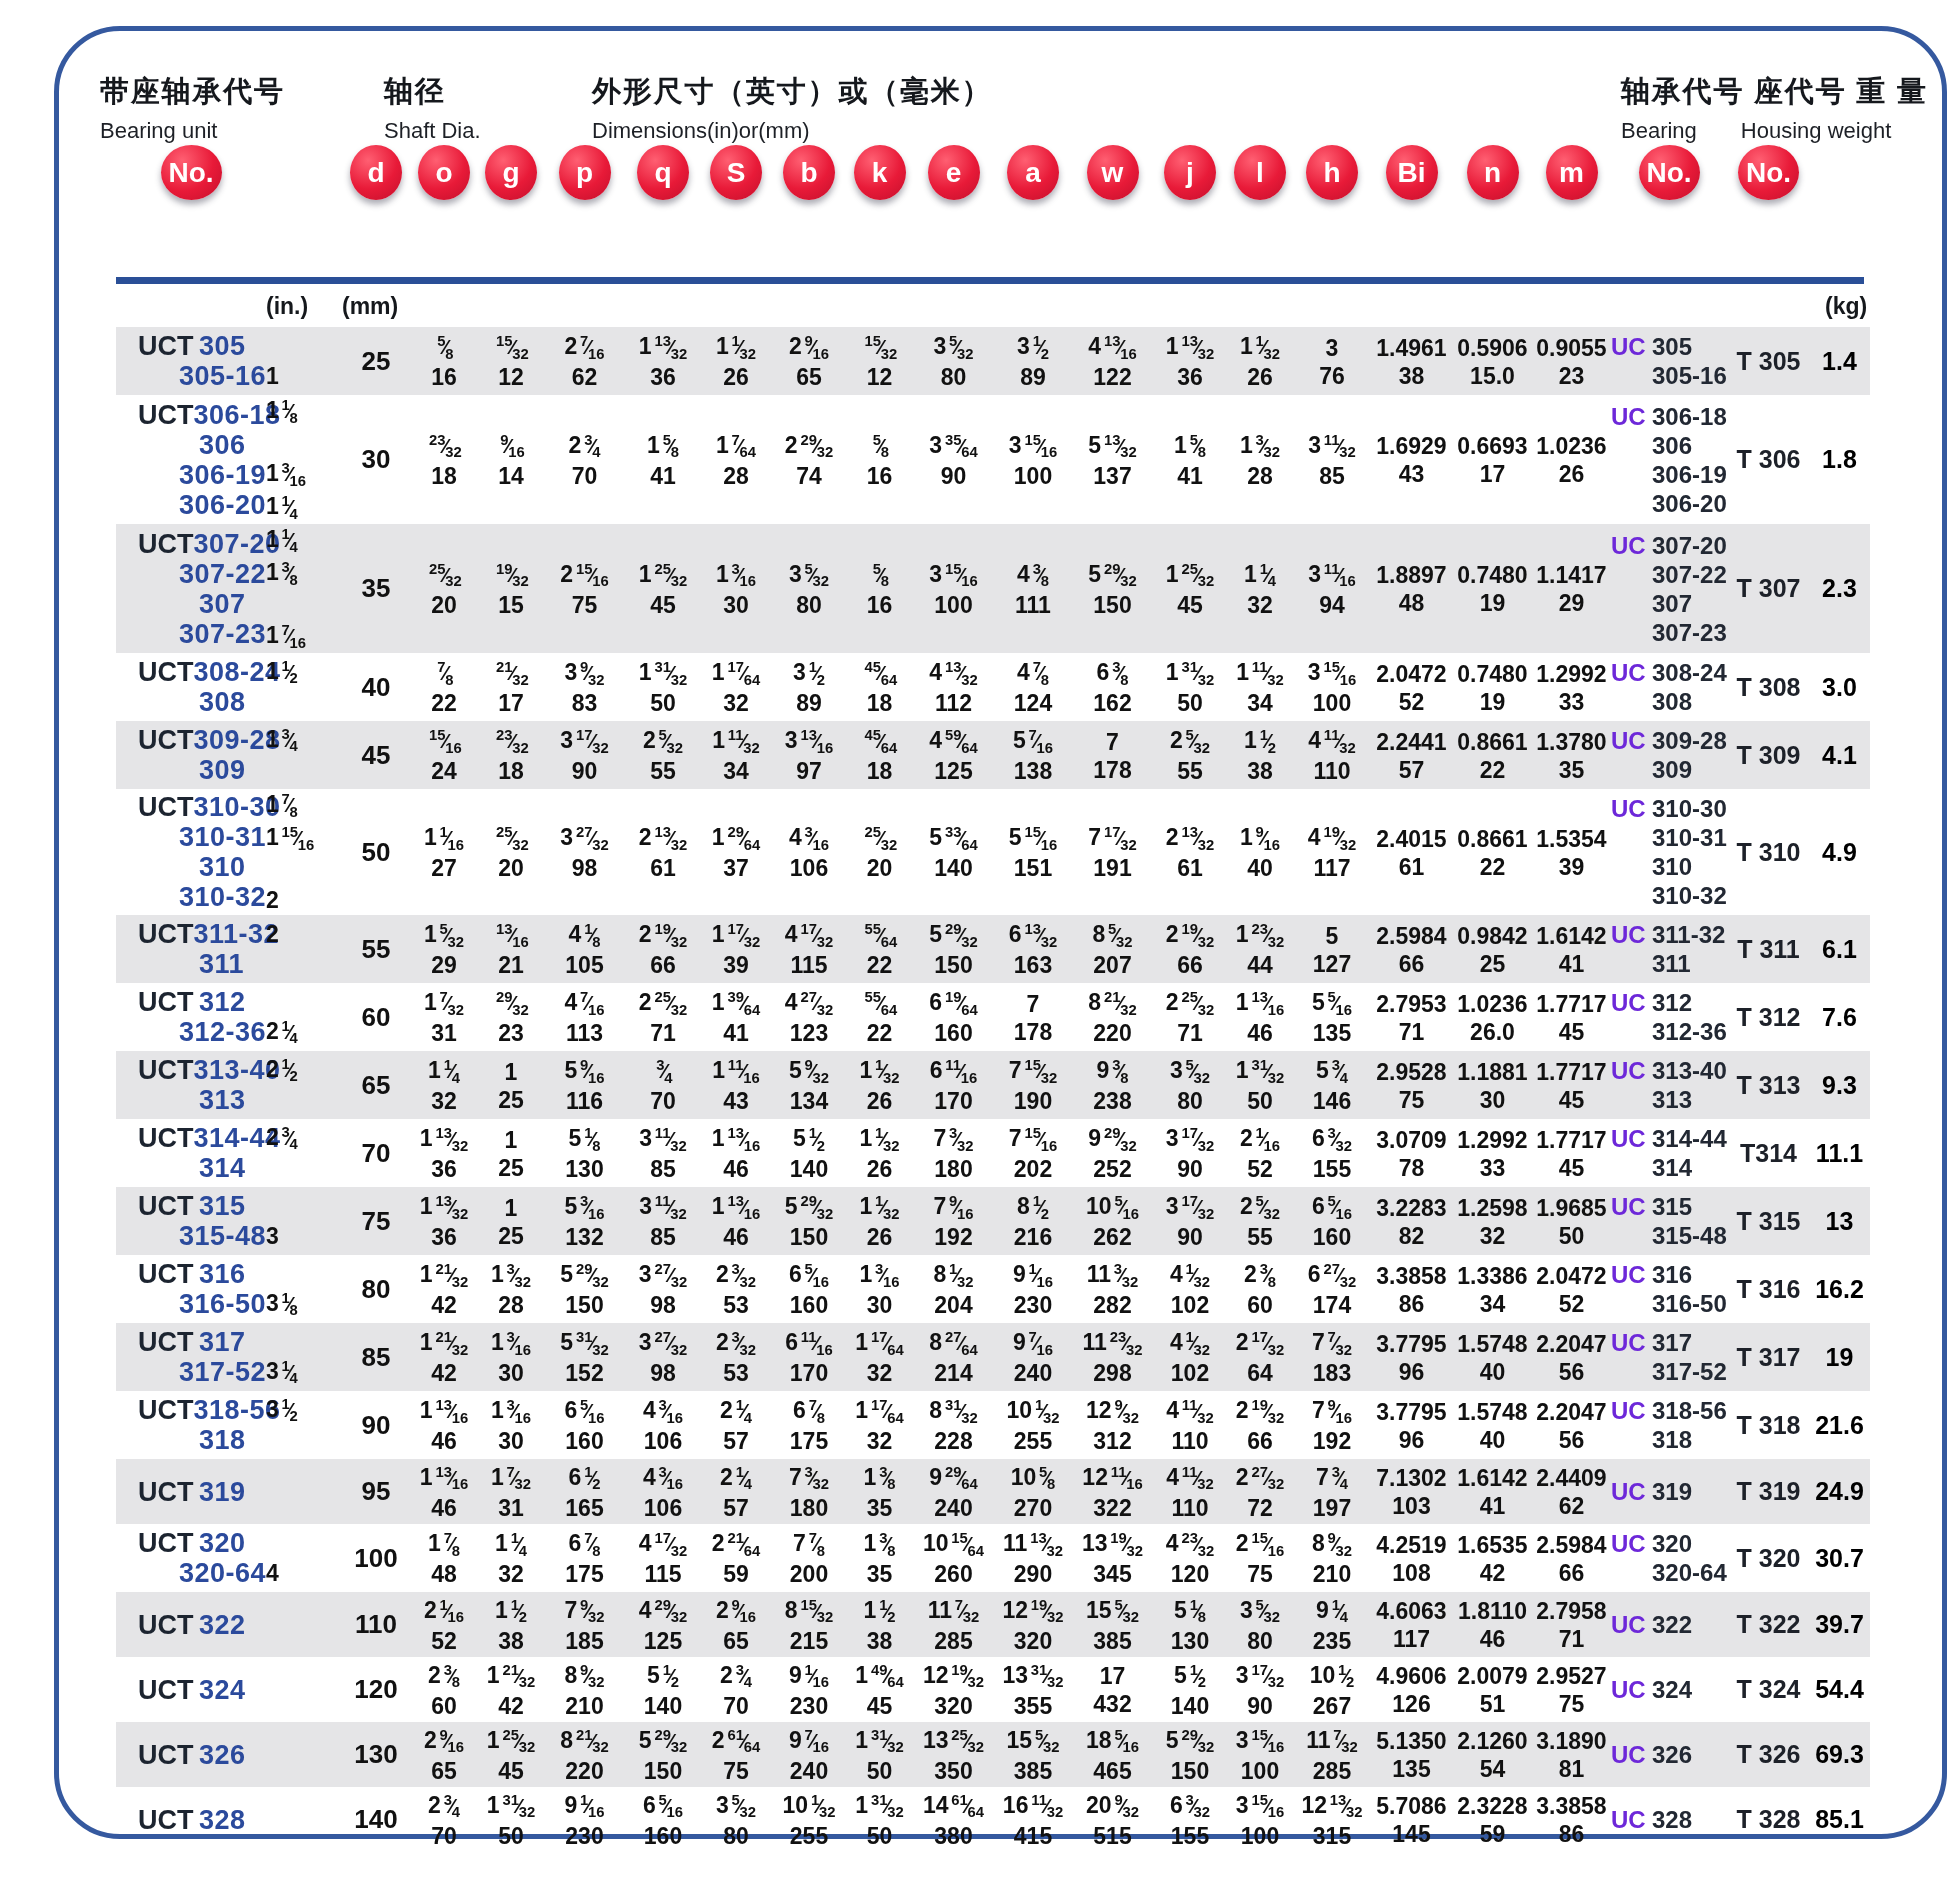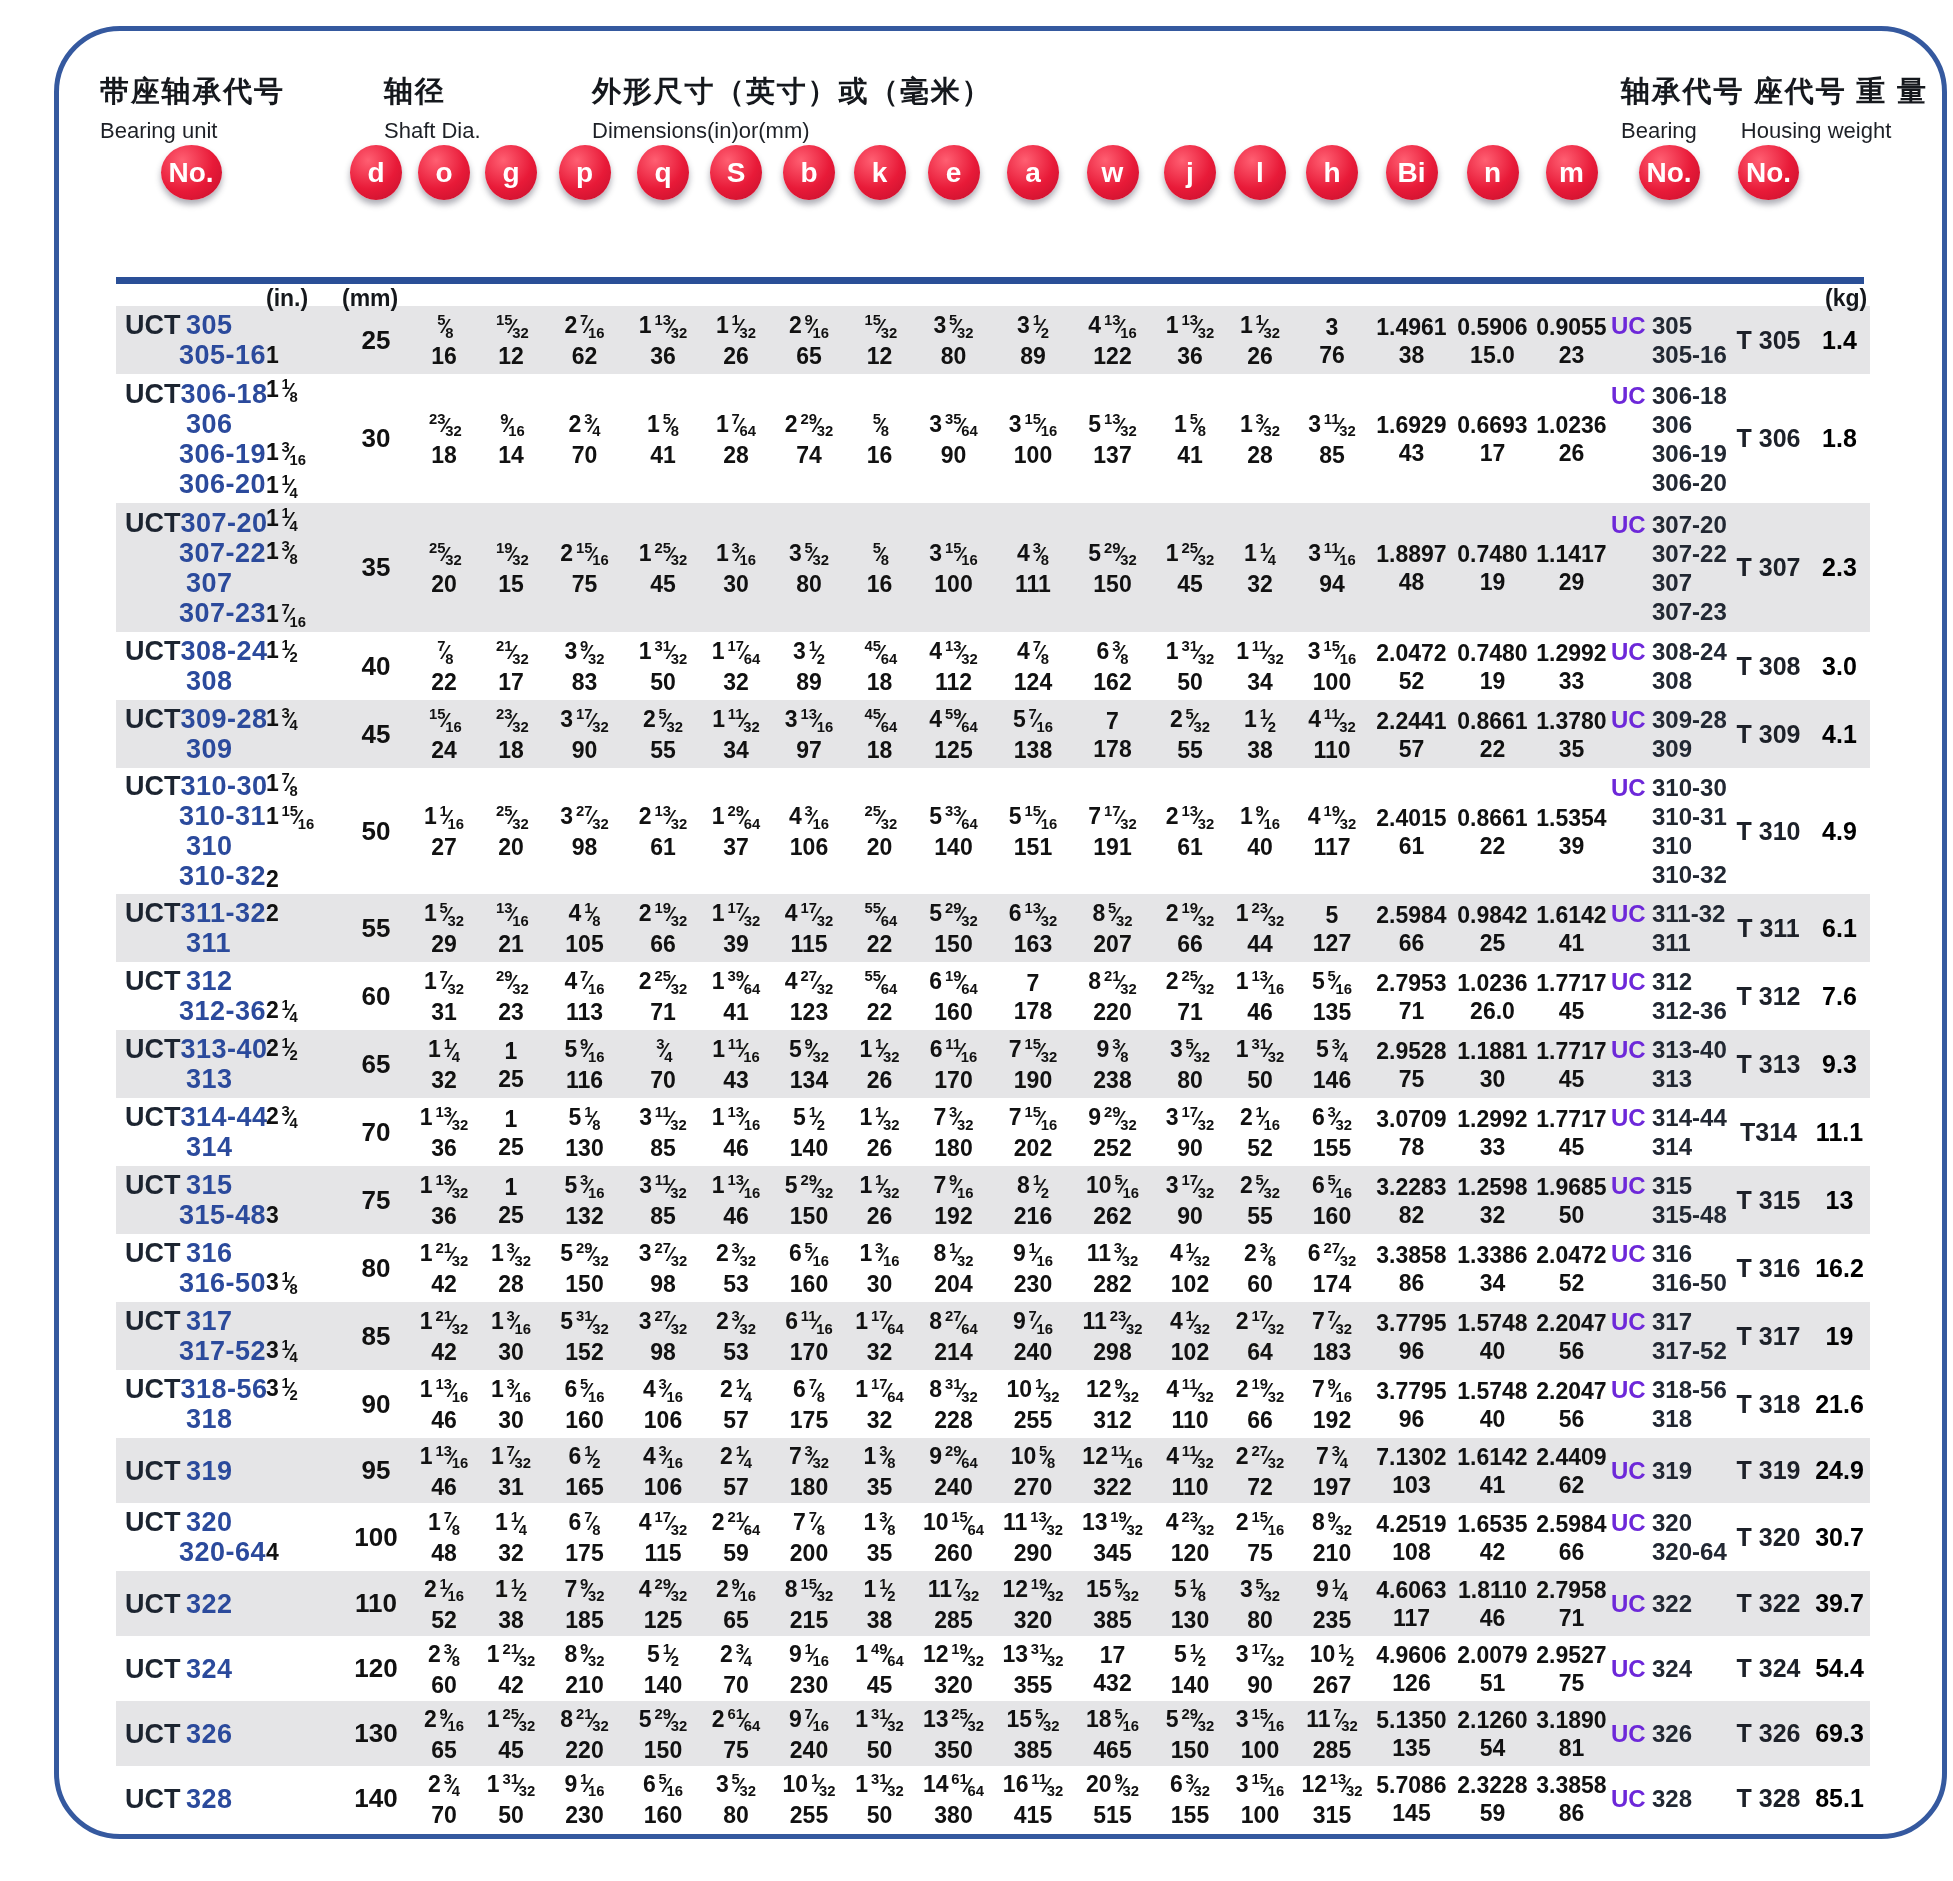--- a/index.html
+++ b/index.html
@@ -16,29 +16,29 @@
   
   .circles{margin-top:113px;height:57px;align-items:center;}
   .circ{justify-self:center;width:52px;height:55px;border-radius:50%;
         background:radial-gradient(circle at 35% 28%, #ff5f72 0%, #e81a38 55%, #c30f2c 100%);
         box-shadow:0 4.6px 6.5px rgba(40,40,60,0.38);
         display:flex;align-items:center;justify-content:center;
         color:#fff;font-size:28px;font-weight:bold;}
   .circ.wide{width:61px;}
   .sep{margin-top:76px;height:6.5px;background:#2a4f97;width:1748px;}
   
-  .units{height:21px;align-items:center;margin-top:1.8px;}
+  .units{height:42px;align-items:center;margin-top:1.8px;}
   .u{font-size:23px;font-weight:bold;color:#15181c;}
   .u.r{justify-self:end;padding-right:1.8px;}
   
   .grp{align-items:center;min-height:68px;}
   .grp.shaded{background:#e5e5e7;}
   .grp.lines4{min-height:122px;}
   .grp.lines1{min-height:65px;}
-  .c-codes{padding-left:9px;}
+  .c-codes{padding-left:22px;}
   .code-line{display:flex;line-height:30px;white-space:nowrap;}
   .pfx{display:inline-block;width:61px;font-size:27px;font-weight:bold;color:#1c2430;}
   .cnum{font-size:27px;font-weight:bold;color:#2b4a9c;letter-spacing:0.5px;}
   .c-in{text-align:left;}
   .in-line{line-height:30px;font-size:23px;font-weight:bold;color:#111;white-space:nowrap;}
   .c-mm{text-align:center;font-size:26px;font-weight:bold;color:#111;}
   .c-dim{text-align:center;}
   .d-top{line-height:29px;font-size:23px;font-weight:bold;color:#111;white-space:nowrap;}
   .d-bot{line-height:26px;font-size:23px;font-weight:bold;color:#111;}
   .c-uc{}

